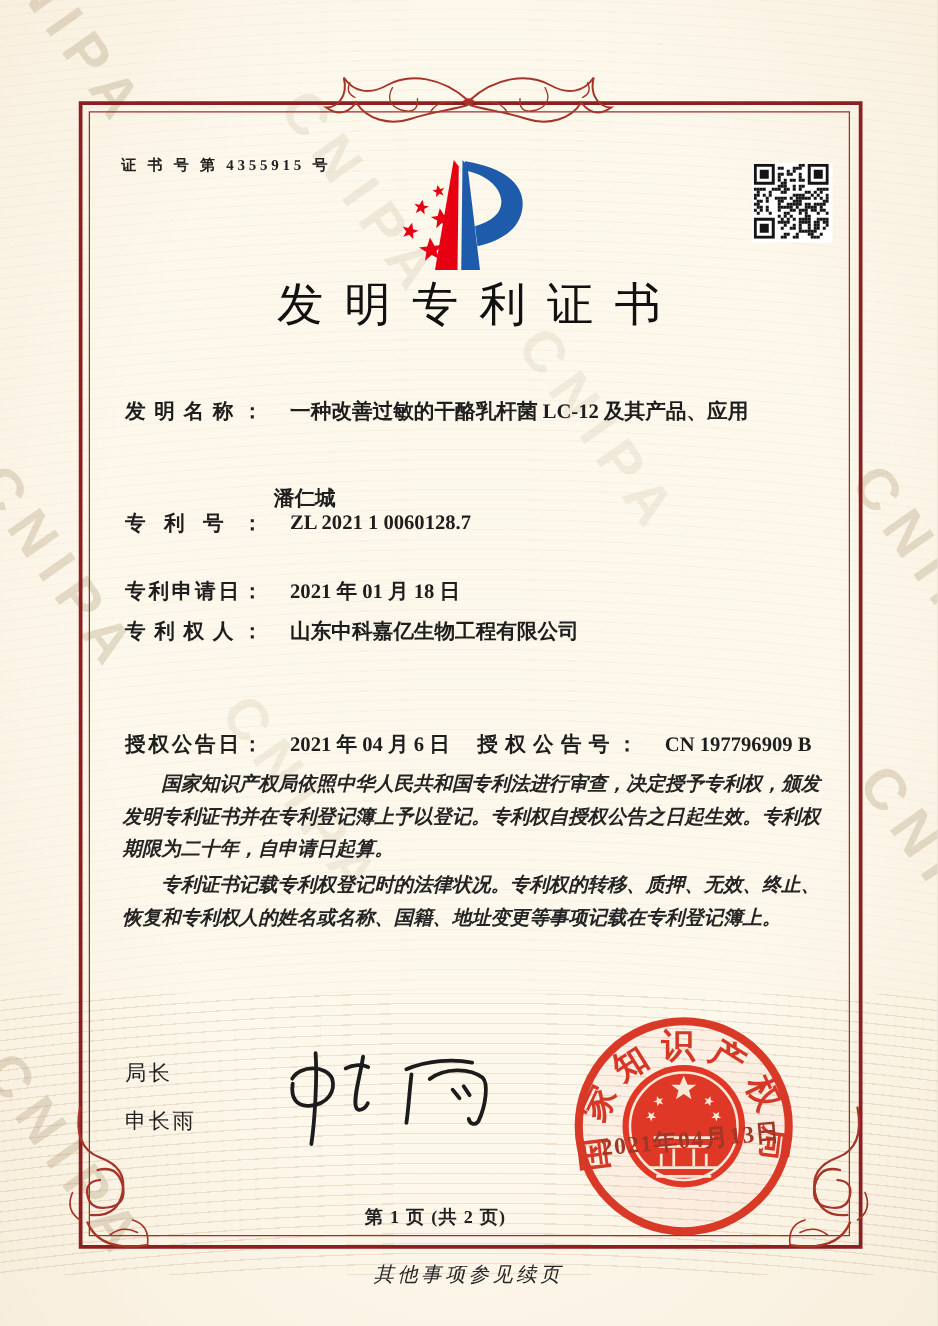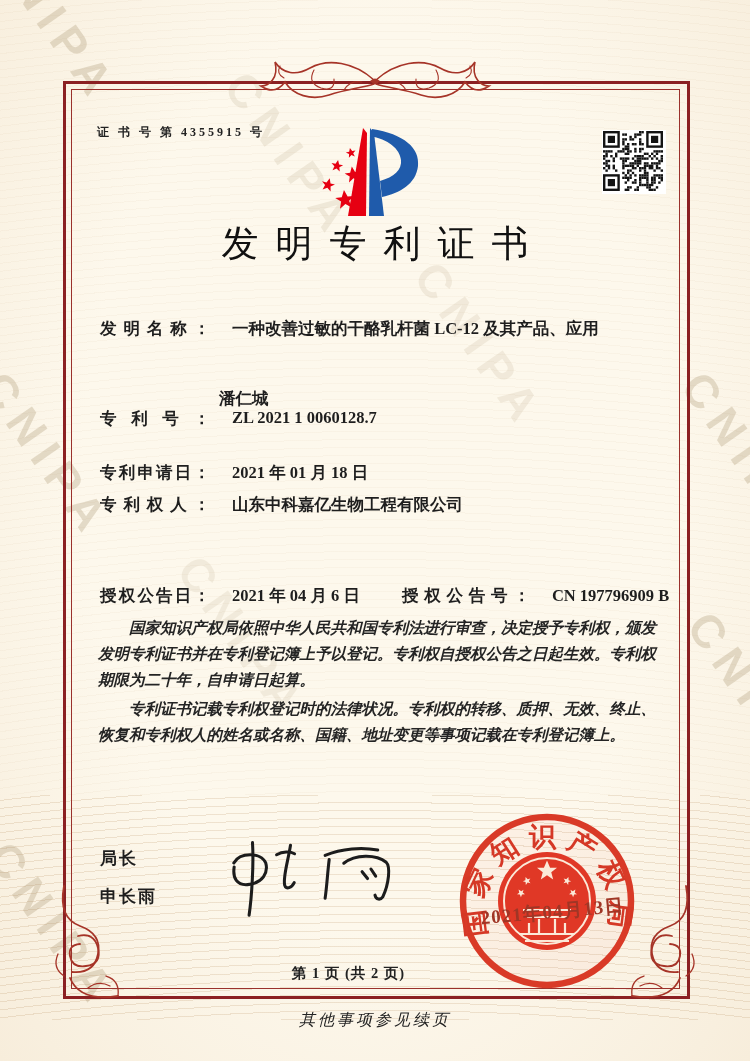--- a/index.html
+++ b/index.html
@@ -27,27 +27,27 @@
   
   .cert-no{position:absolute;left:97px;top:124px;font-size:12px;font-weight:600;letter-spacing:3px;color:#222;}
   .qr{position:absolute;left:602px;top:130px;width:62px;height:62px;background:#fff;padding:1px;}
   .logo{position:absolute;left:316px;top:124px;}
   .title{position:absolute;left:0;top:219px;width:750px;text-align:center;
          font-size:37px;font-weight:normal;color:#111;letter-spacing:17px;padding-left:17px;box-sizing:border-box;}
   
   .row{position:absolute;left:100px;font-size:16.5px;font-weight:600;color:#1e1e1e;white-space:nowrap;}
   .row .lbl{display:inline-block;width:110px;text-align:justify;text-align-last:justify;vertical-align:top;}
   .row .val{margin-left:22px;}
-  .row .lbl2{display:inline-block;width:128px;text-align:justify;text-align-last:justify;vertical-align:top;margin-left:42px;}
+  .row .lbl2{display:inline-block;width:128px;text-align:justify;text-align-last:justify;vertical-align:top;margin-left:22px;}
   
   .body-text{position:absolute;left:98px;top:615px;width:558px;font-size:15.5px;line-height:26px;
              font-style:italic;font-weight:600;color:#242424;}
   .body-text p{margin:0 0 3px 0;text-indent:2em;}
   
-  .sig-label{position:absolute;left:100px;font-size:17px;font-weight:700;letter-spacing:2px;color:#1e1e1e;}
+  .sig-label{position:absolute;left:100px;font-size:17px;font-weight:400;letter-spacing:2px;color:#1e1e1e;}
   .sig-title{top:847px;} .sig-name{top:885px;}
   .sig-script{position:absolute;left:212px;top:812px;}
   
   .seal{position:absolute;left:459px;top:813px;width:176px;height:176px;}
   .seal-date{position:absolute;left:450px;top:899px;width:205px;text-align:center;
              font-size:19px;font-weight:bold;color:#a03626;letter-spacing:1px;transform:rotate(-5deg);}
   
   .page-no{position:absolute;left:0;top:964px;width:697px;text-align:center;font-size:14.5px;font-weight:600;letter-spacing:1px;color:#222;}
   .cont-note{position:absolute;left:0;top:1010px;width:750px;text-align:center;font-size:16px;
              font-style:italic;font-weight:400;letter-spacing:3px;color:#242424;}

